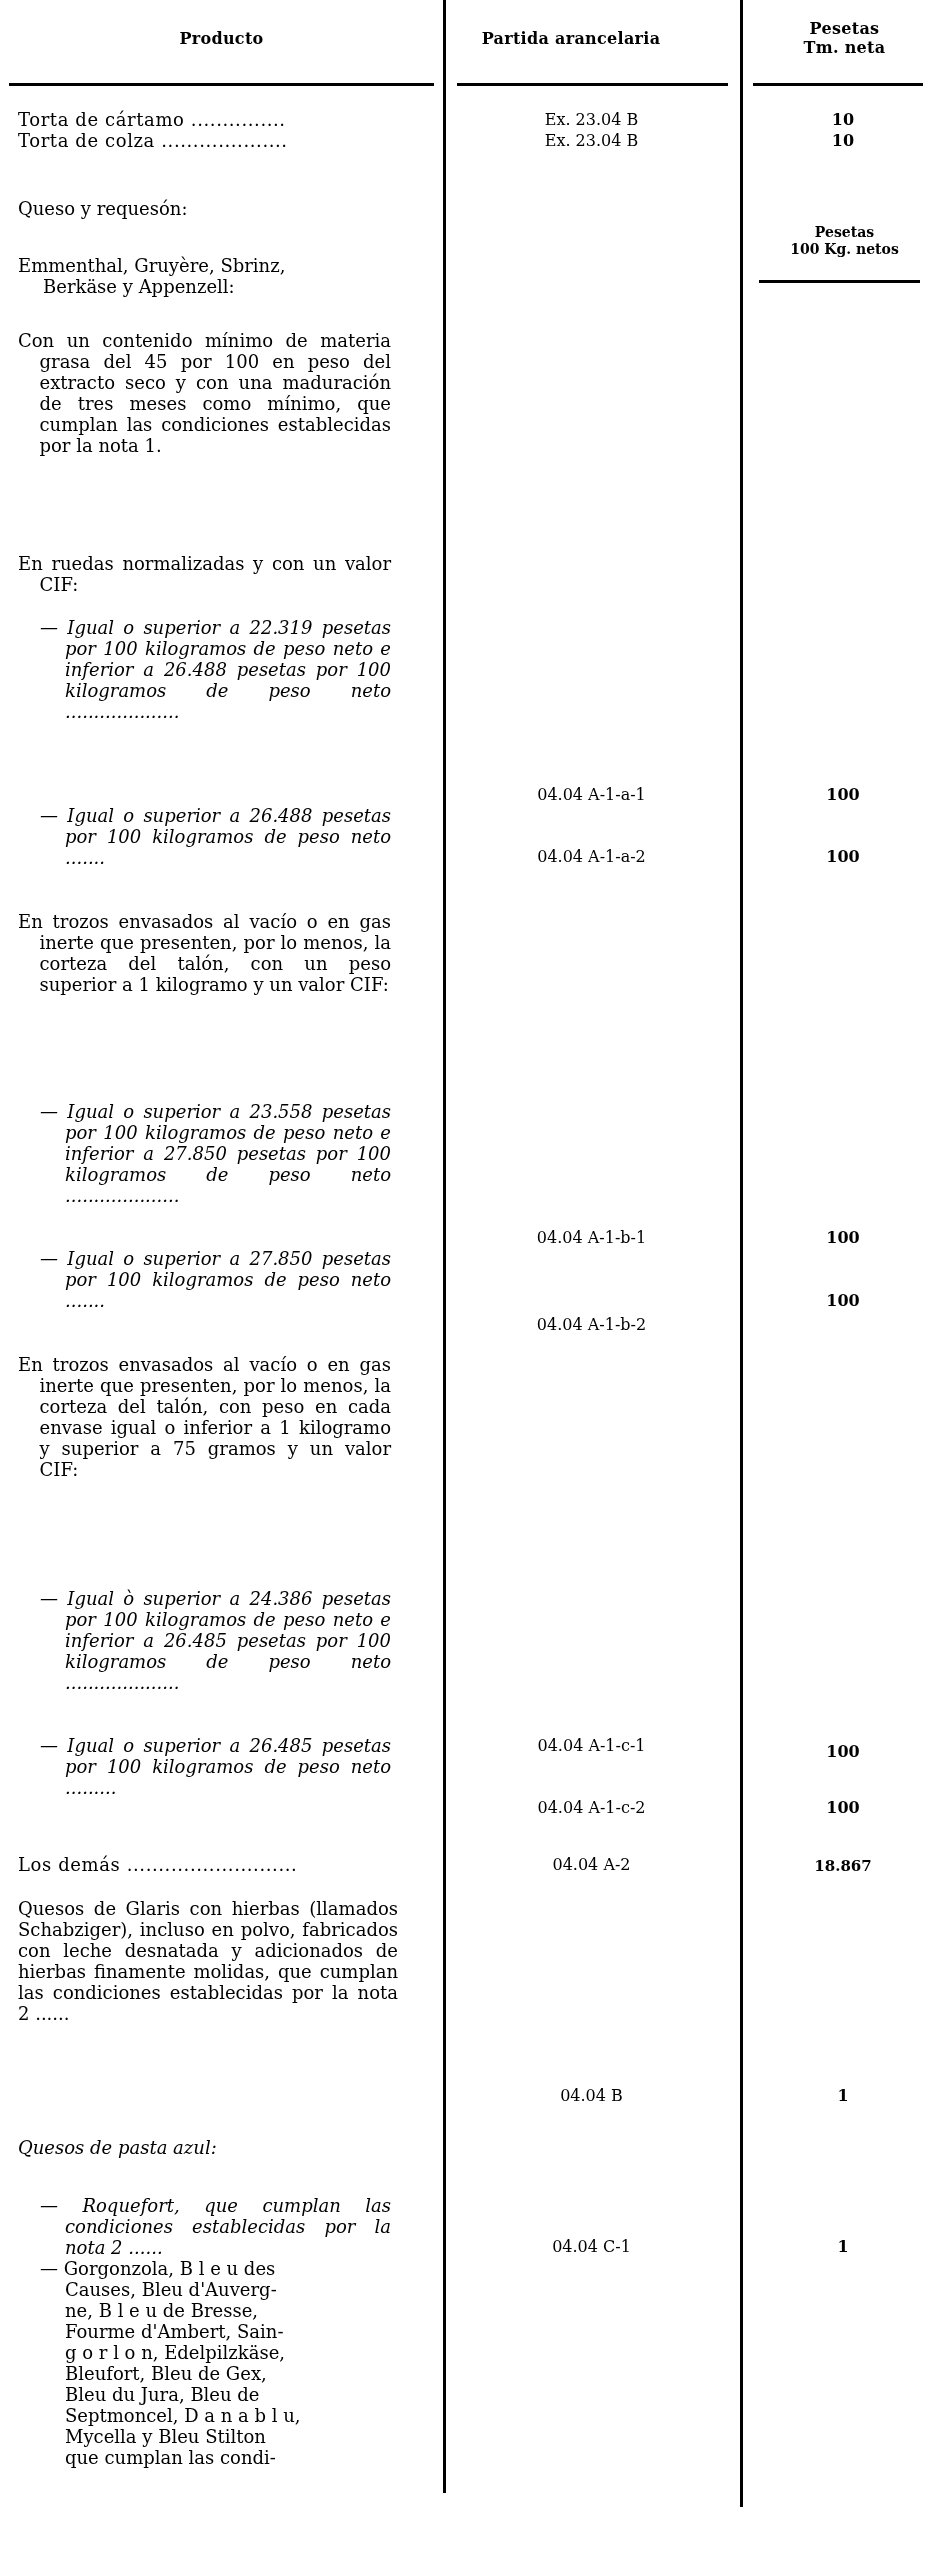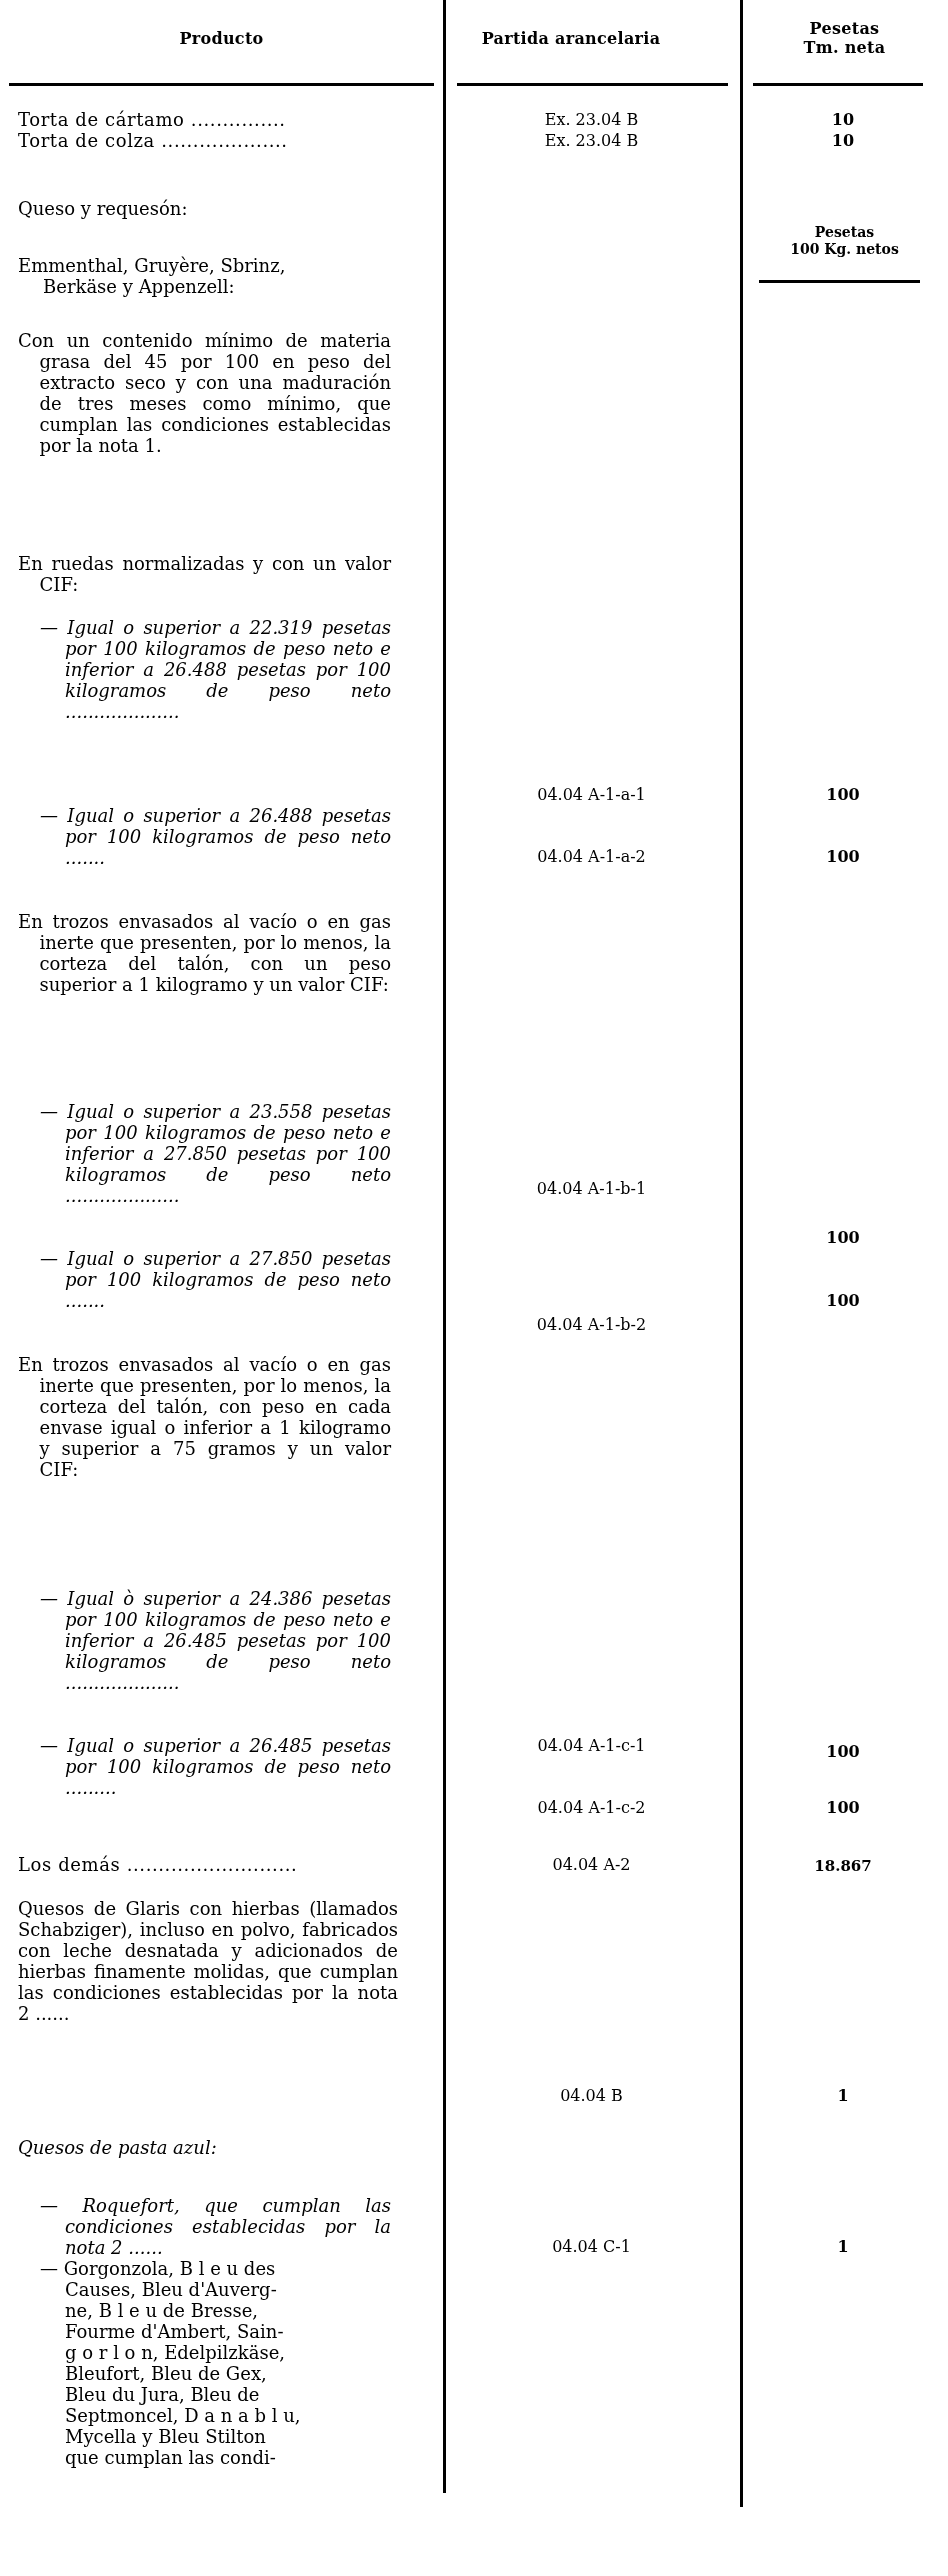--- a/index.html
+++ b/index.html
@@ -168,21 +168,21 @@
   <div class="code" style="top:846px;">04.04 A-1-a-2</div>
   <div class="val b" style="top:846px;">100</div>
 
   <div class="blk" style="top:911px;width:373px;">
     <p class="para">En trozos envasados al vacío o en gas inerte que presenten, por lo menos, la corteza del talón, con un peso superior a 1 kilogramo y un valor CIF:</p>
   </div>
 
   <div class="blk" style="top:1101px;width:373px;">
     <p class="dashitem">— Igual o superior a 23.558 pesetas por 100 kilogramos de peso neto e inferior a 27.850 pesetas por 100 kilogramos de peso neto ....................</p>
   </div>
-  <div class="code" style="top:1178px;">04.04 A-1-b-1</div>
+  <div class="code" style="top:1227px;">04.04 A-1-b-1</div>
   <div class="val b" style="top:1227px;">100</div>
 
   <div class="blk" style="top:1248px;width:373px;">
     <p class="dashitem">— Igual o superior a 27.850 pesetas por 100 kilogramos de peso neto .......</p>
   </div>
   <div class="code" style="top:1290px;margin-top:24px;">04.04 A-1-b-2</div>
   <div class="val b" style="top:1290px;">100</div>
 
   <div class="blk" style="top:1354px;width:373px;">
     <p class="para">En trozos envasados al vacío o en gas inerte que presenten, por lo menos, la corteza del talón, con peso en cada envase igual o inferior a 1 kilogramo y superior a 75 gramos y un valor CIF:</p>

